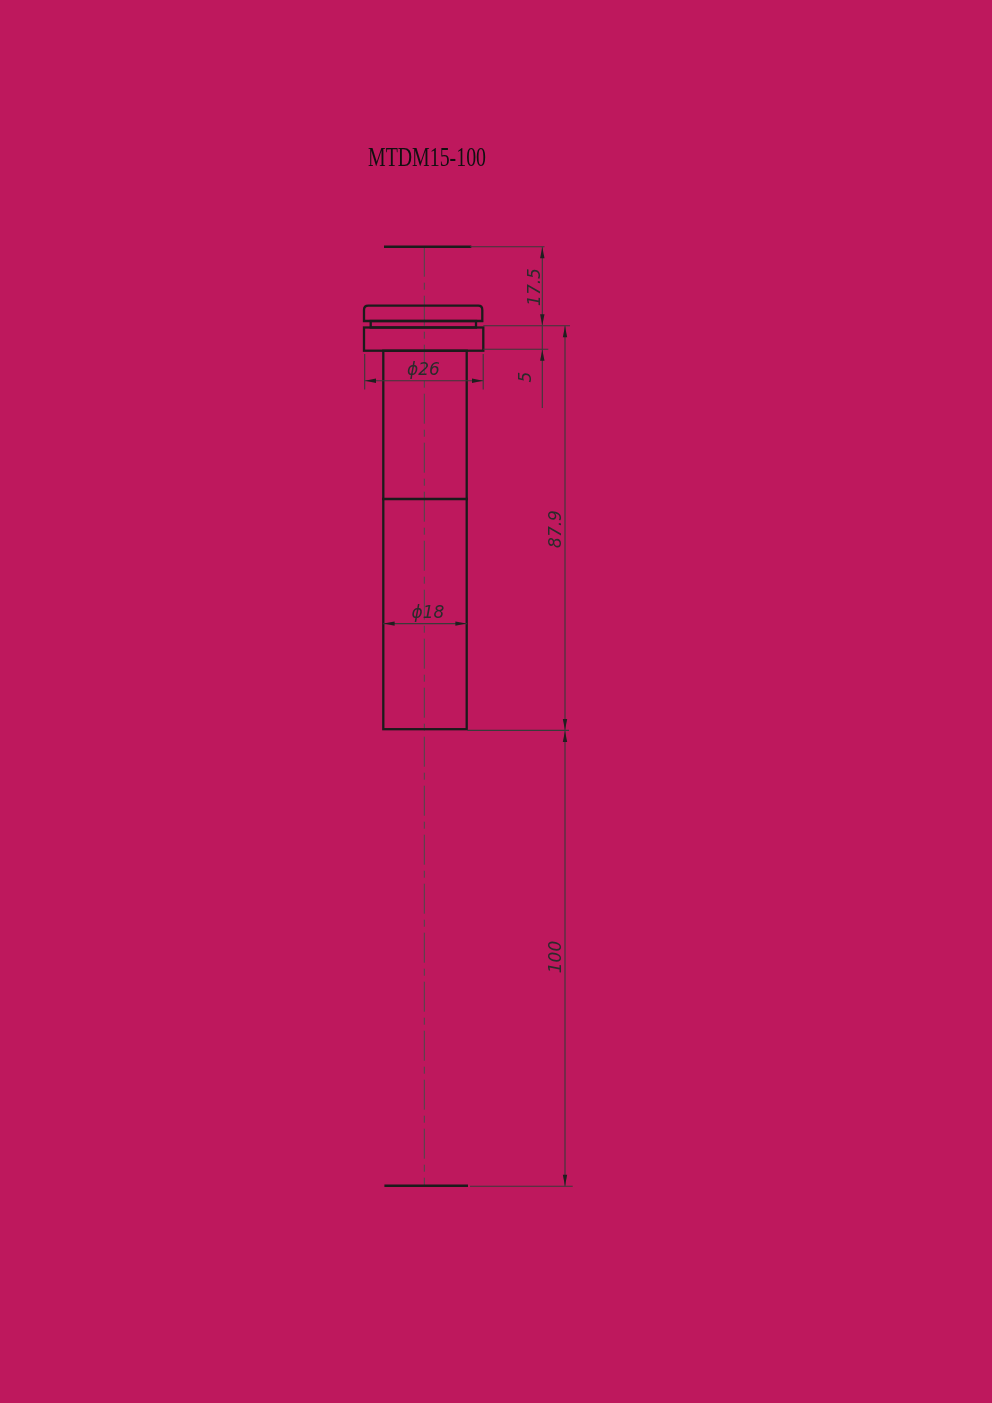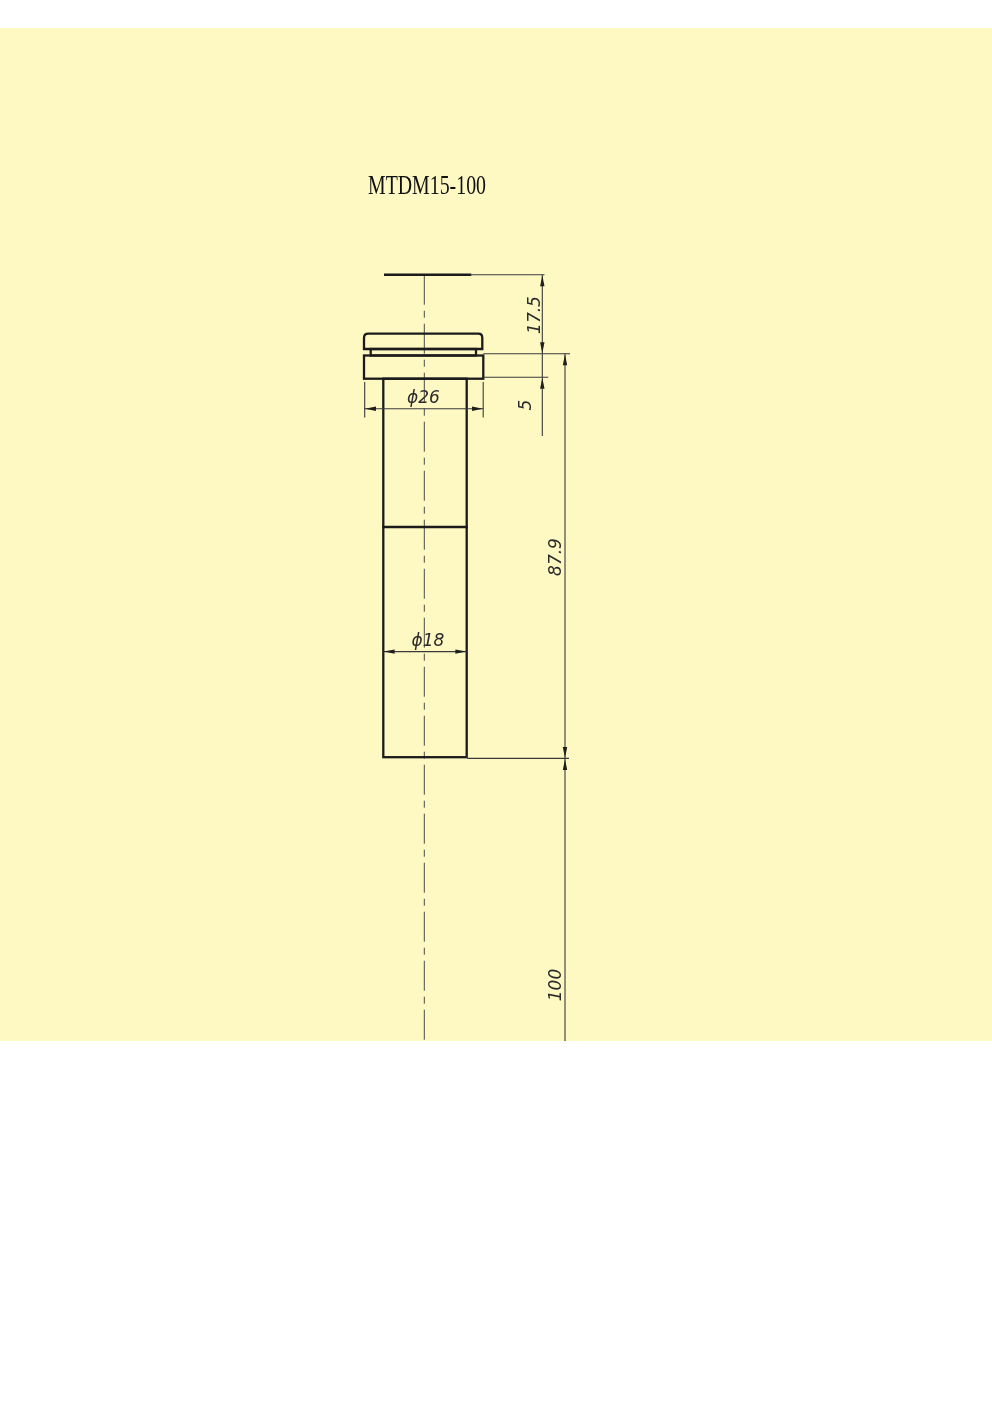--- a/index.html
+++ b/index.html
@@ -1,16 +1,16 @@
 <!DOCTYPE html>
 <html><head>
 <meta charset="utf-8">
 <style>
   html,body{margin:0;padding:0;background:#ffffff;}
-  .page{position:relative;width:992px;height:1013px;background:#fef9c3;overflow:hidden;margin-top:28px;}
+  .page{position:relative;width:992px;height:1403px;background:#be185d;overflow:hidden;}
   svg{display:block;}
   .obj{stroke:#1b1b1b;stroke-width:2.3;fill:none;stroke-linecap:square;}
   .obj-thick{stroke:#1b1b1b;stroke-width:2.6;fill:none;stroke-linecap:square;}
   .thin{stroke:#3a3a3a;stroke-width:1.1;fill:none;stroke-linecap:butt;}
   .cl{stroke:#4a4a4a;stroke-width:1;fill:none;stroke-dasharray:30 6 7 6;}
   .arr{fill:#1f1f1f;stroke:none;}
   .dim{font-family:"DejaVu Sans","Liberation Sans",sans-serif;font-style:italic;
        font-size:17px;fill:#2b2b2b;}
   .title{font-family:"Liberation Serif","DejaVu Serif",serif;font-size:28px;fill:#101010;}
 </style>

